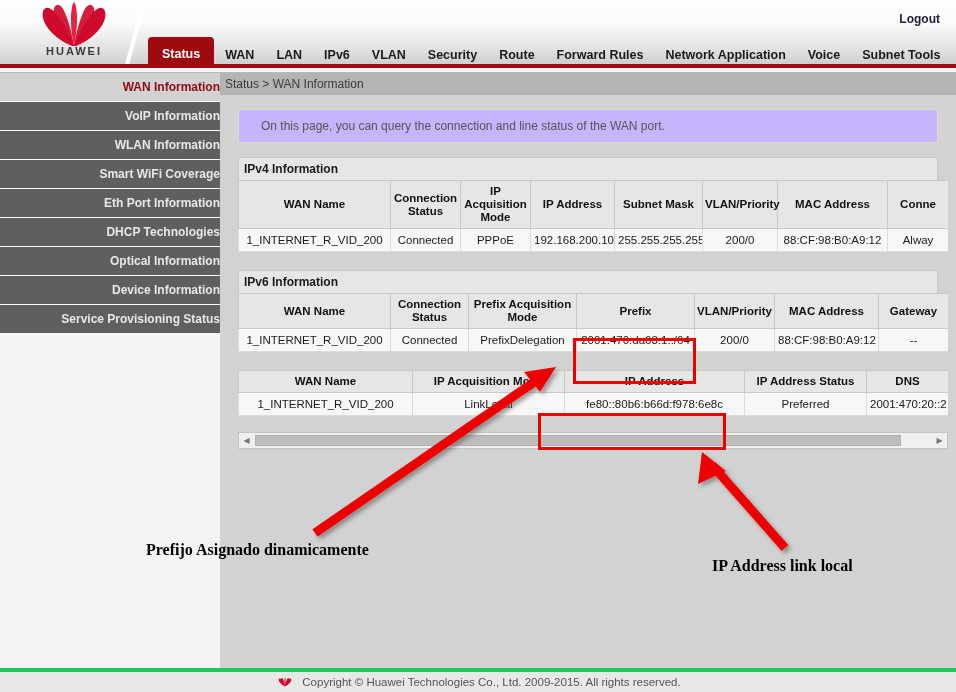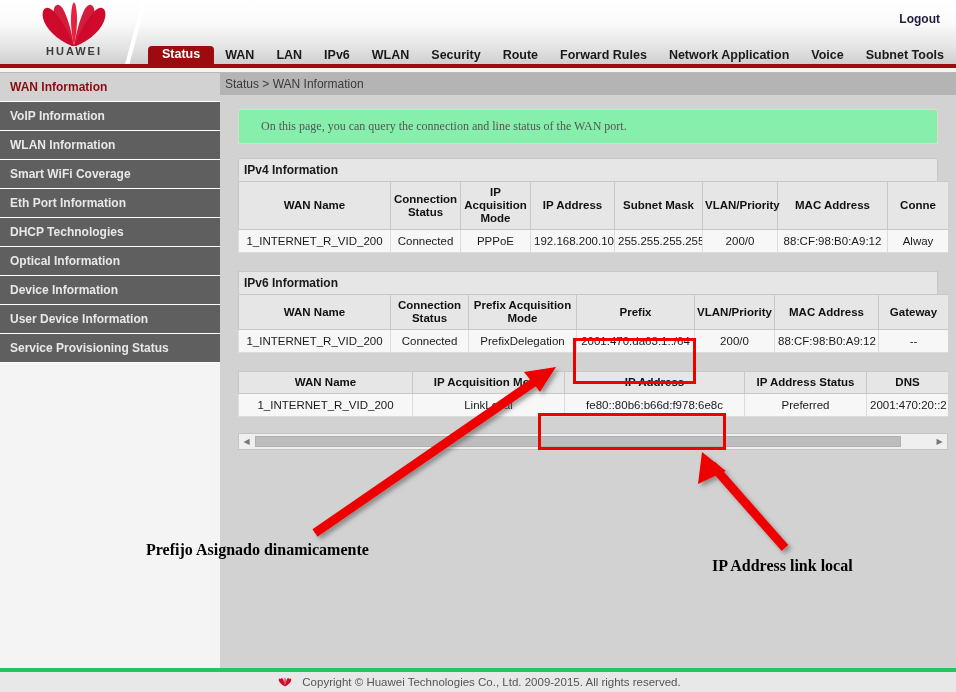--- a/index.html
+++ b/index.html
@@ -48,29 +48,30 @@
     position:absolute;left:148px;top:42px;height:26px;
     display:flex;align-items:flex-end;
   }
   .navitem{
     font-size:12.5px;font-weight:bold;color:#1a1a1a;
     padding:5px 11px 6px 11px;line-height:14px;white-space:nowrap;cursor:pointer;
   }
   .navitem.active{
     background:#9e0b0f;color:#ffffff;
     border-radius:4px 4px 0 0;
-    padding:1px 14px 7px 14px;
+    padding:10px 14px 7px 14px;
   }
 
   
   #sidebar{
     position:absolute;left:0;top:72px;width:220px;height:596px;
     background:#f4f4f4;
     border-top:1px solid #b8b8b8;
     box-sizing:border-box;
+    text-align:right;
   }
   .side-item{
     height:29px;line-height:29px;
     padding-left:10px;
     font-size:12px;font-weight:bold;color:#e8e8e8;
     background:#5f5f5f;
     border-bottom:1px solid #ffffff;
     box-sizing:border-box;cursor:pointer;
     white-space:nowrap;overflow:hidden;
   }
@@ -86,25 +87,24 @@
     border-top:1px solid #b8b8b8;
   }
   #breadcrumb{
     height:22px;line-height:22px;padding-left:5px;
     font-size:12px;color:#3a3a3a;background:#b4b4b4;
   }
   #content{
     padding:14px 18px 0 18px;
   }
   #notice{
-    background:#86efac;border:1px solid #dcdcc8;
+    background:#c4b5fd;border:1px solid #dcdcc8;
     padding:9px 0 9px 22px;
     font-size:12px;color:#555;
     margin-bottom:14px;
-    font-family:Liberation Serif, serif;
   }
   .sec-title{
     background:#e6e6e6;
     border:1px solid #c8c8c8;border-bottom:none;
     font-size:12px;font-weight:bold;color:#1a1a1a;
     padding:4px 0 4px 5px;
   }
   table.tbl{
     border-collapse:collapse;
     table-layout:fixed;
@@ -201,40 +201,39 @@
   <div id="header-slash"></div>
 
 
   <div id="logout">Logout</div>
 
   <div id="topnav">
       <div class="navitem active"><span>Status</span></div>
       <div class="navitem"><span>WAN</span></div>
       <div class="navitem"><span>LAN</span></div>
       <div class="navitem"><span>IPv6</span></div>
-      <div class="navitem"><span>WLAN</span></div>
+      <div class="navitem"><span>VLAN</span></div>
       <div class="navitem"><span>Security</span></div>
       <div class="navitem"><span>Route</span></div>
       <div class="navitem"><span>Forward Rules</span></div>
       <div class="navitem"><span>Network Application</span></div>
       <div class="navitem"><span>Voice</span></div>
       <div class="navitem"><span>Subnet Tools</span></div>
     </div>
 </div>
 
 <div id="sidebar">
     <div class="side-item active"><span>WAN Information</span></div>
     <div class="side-item"><span>VoIP Information</span></div>
     <div class="side-item"><span>WLAN Information</span></div>
     <div class="side-item"><span>Smart WiFi Coverage</span></div>
     <div class="side-item"><span>Eth Port Information</span></div>
     <div class="side-item"><span>DHCP Technologies</span></div>
     <div class="side-item"><span>Optical Information</span></div>
     <div class="side-item"><span>Device Information</span></div>
-    <div class="side-item"><span>User Device Information</span></div>
     <div class="side-item"><span>Service Provisioning Status</span></div>
   </div>
 
 <div id="main">
 
   <div id="breadcrumb">Status &gt; WAN Information</div>
 
   <div id="content">
 
     <div id="notice">On this page, you can query the connection and line status of the WAN port.</div>

